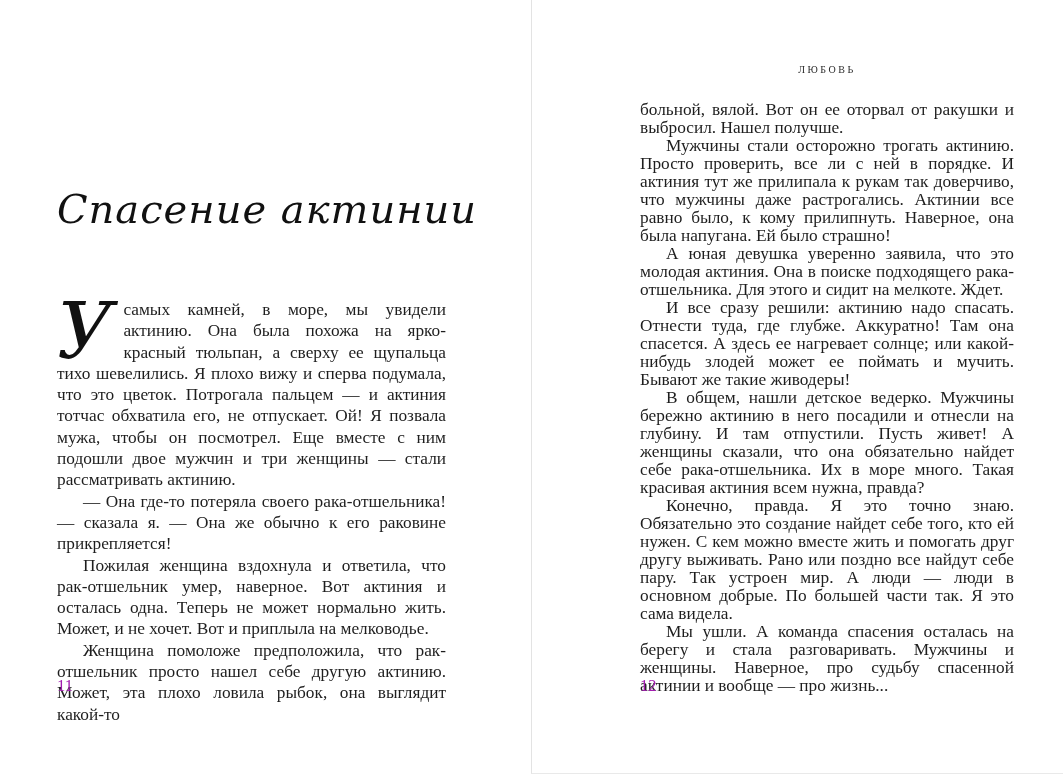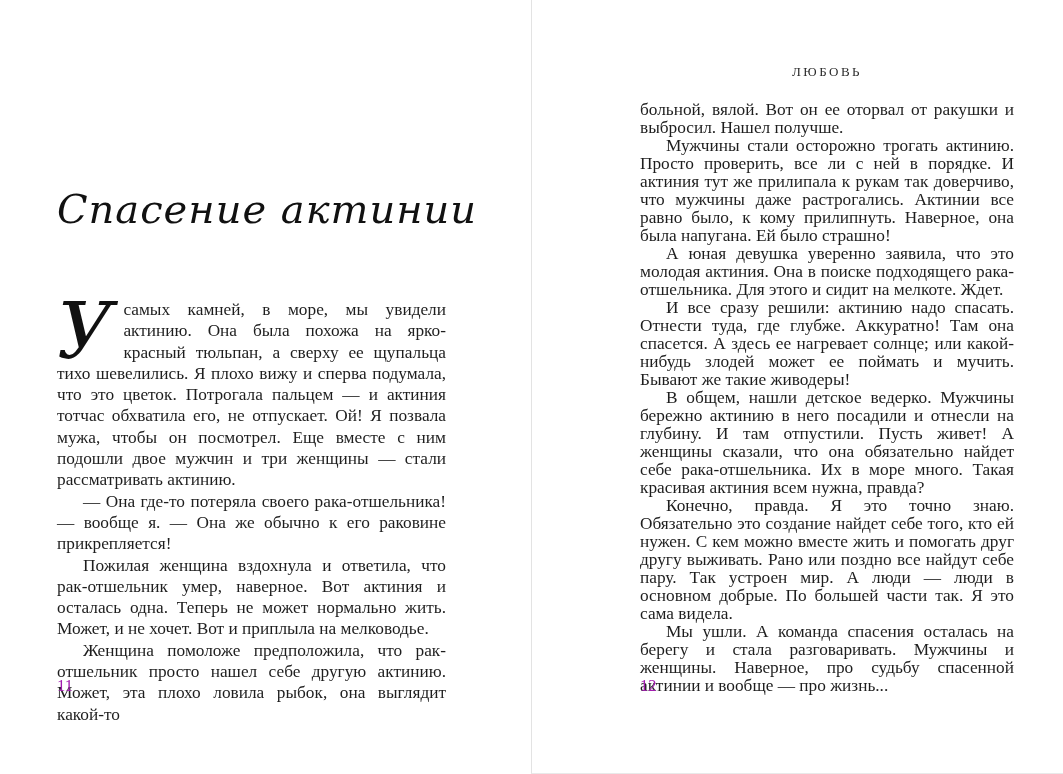--- a/index.html
+++ b/index.html
@@ -64,21 +64,21 @@
     line-height: 56px;
     padding: 4px 10px 0 0;
     color: #111111;
   }
 
   
   .running-header {
     position: absolute;
     top: 64px; left: 108px; width: 374px;
     text-align: center;
-    font-size: 13px;
+    font-size: 10px;
     letter-spacing: 2.5px;
     color: #2a2a2a;
   }
 
   .page-number {
     position: absolute;
     top: 676px;
     text-align: left;
     font-size: 16.5px;
     color: #a21caf;
@@ -89,21 +89,21 @@
 </head>
 <body>
 
 <div class="spread">
 
   <div class="page page-left">
     <h1 class="chapter-title">Спасение актинии</h1>
 
     <div class="bodytext body-left">
       <p><span class="dropcap">У</span><span>самых камней, в море, мы увидели актинию. Она была похожа на ярко-красный тюльпан, а сверху ее щупальца тихо шевелились. Я плохо вижу и сперва подумала, что это цветок. Потрогала пальцем — и актиния тотчас обхватила его, не отпускает. Ой! Я позвала мужа, чтобы он посмотрел. Еще вместе с ним подошли двое мужчин и три женщины — стали рассматривать актинию.</span></p>
-      <p class="indent">— Она где-то потеряла своего рака-отшельника! — вообще я. — Она же обычно к его раковине прикрепляется!</p>
+      <p class="indent">— Она где-то потеряла своего рака-отшельника! — сказала я. — Она же обычно к его раковине прикрепляется!</p>
       <p class="indent">Пожилая женщина вздохнула и ответила, что рак-отшельник умер, наверное. Вот актиния и осталась одна. Теперь не может нормально жить. Может, и не хочет. Вот и приплыла на мелководье.</p>
       <p class="indent">Женщина помоложе предположила, что рак-отшельник просто нашел себе другую актинию. Может, эта плохо ловила рыбок, она выглядит какой-то</p>
     </div>
 
     <div class="page-number page-number-left">11</div>
   </div>
 
   <div class="page page-right">
     <div class="running-header">ЛЮБОВЬ</div>
 

